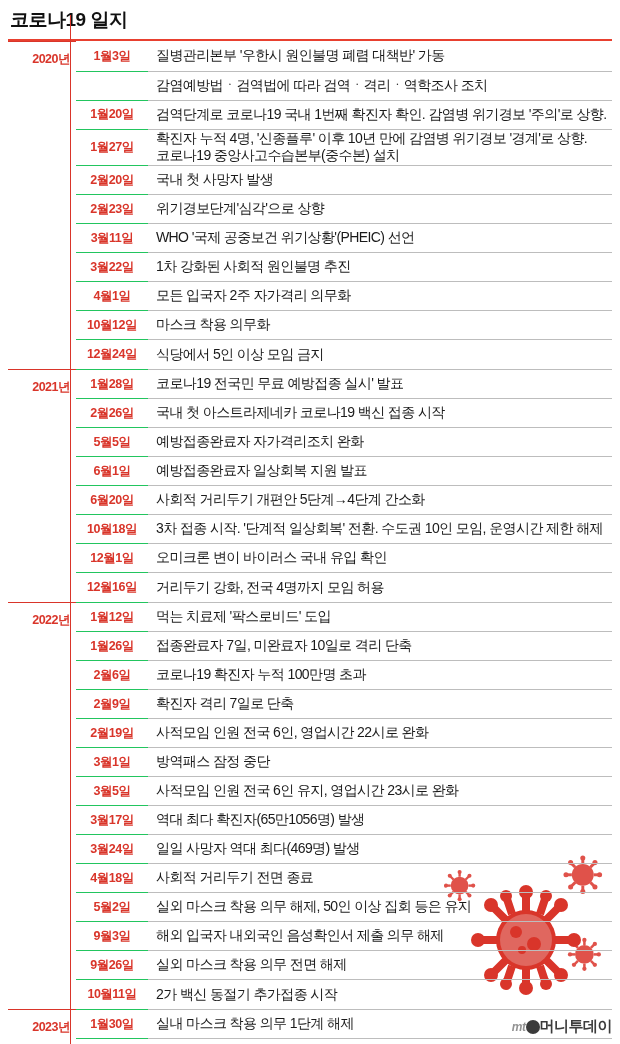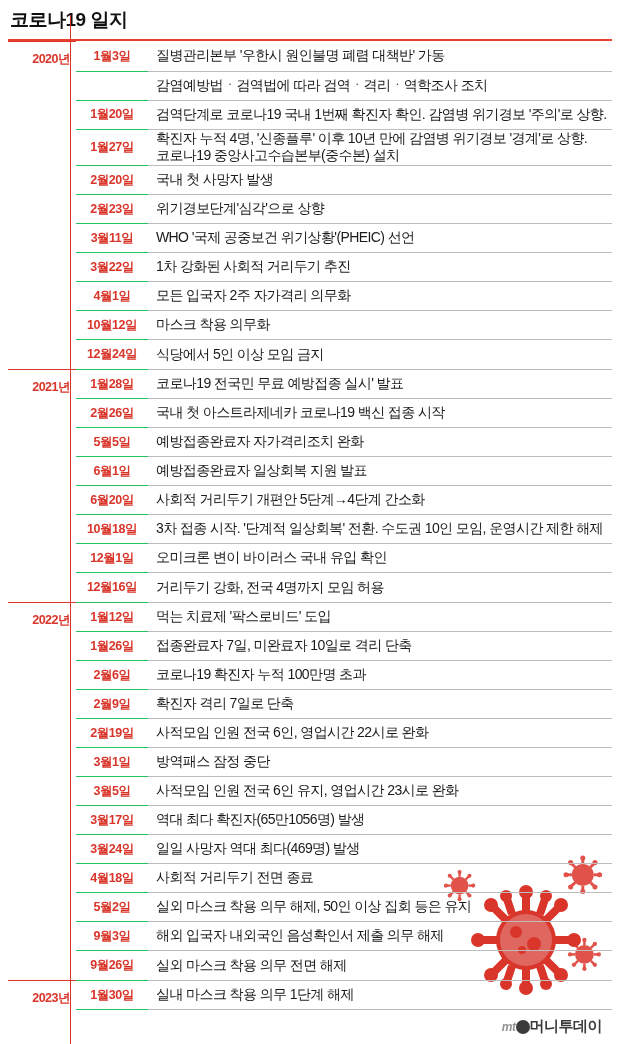--- a/index.html
+++ b/index.html
@@ -96,21 +96,21 @@
     position: absolute;
     right: 6px;
     bottom: 18px;
     width: 170px;
     height: 190px;
     z-index: 1;
     pointer-events: none;
   }
   #watermark {
     position: absolute;
-    right: 18px;
+    right: 8px;
     bottom: 8px;
     z-index: 4;
     display: flex;
     align-items: center;
     gap: 0;
     color: #2b2b2b;
     font-size: 15px;
     font-weight: bold;
     letter-spacing: -0.5px;
     opacity: 0.92;
@@ -277,21 +277,21 @@
           <td class="c-text">위기경보단계'심각'으로 상향</td>
         </tr>
         <tr class="row-h2">
           <td class="c-year"></td>
           <td class="c-date">3월11일</td>
           <td class="c-text">WHO '국제 공중보건 위기상황'(PHEIC) 선언</td>
         </tr>
         <tr class="row-h2">
           <td class="c-year"></td>
           <td class="c-date">3월22일</td>
-          <td class="c-text">1차 강화된 사회적 거리두기 추진</td>
+          <td class="c-text">1차 강화된 사회적 원인불명 추진</td>
         </tr>
         <tr class="row-h2">
           <td class="c-year"></td>
           <td class="c-date">4월1일</td>
           <td class="c-text">모든 입국자 2주 자가격리 의무화</td>
         </tr>
         <tr class="row-h2">
           <td class="c-year"></td>
           <td class="c-date">10월12일</td>
           <td class="c-text">마스크 착용 의무화</td>
@@ -398,20 +398,25 @@
         </tr>
         <tr class="row-h2">
           <td class="c-year"></td>
           <td class="c-date">9월3일</td>
           <td class="c-text">해외 입국자 내외국인 음성확인서 제출 의무 해제</td>
         </tr>
         <tr class="row-h2">
           <td class="c-year"></td>
           <td class="c-date">9월26일</td>
           <td class="c-text">실외 마스크 착용 의무 전면 해제</td>
+        </tr>
+        <tr class="row-h2">
+          <td class="c-year"></td>
+          <td class="c-date">10월11일</td>
+          <td class="c-text">2가 백신 동절기 추가접종 시작</td>
         </tr>
         <tr class="row-h2">
           <td class="c-year year-line">2023년</td>
           <td class="c-date">1월30일</td>
           <td class="c-text">실내 마스크 착용 의무 1단계 해제</td>
         </tr>
       </tbody>
   </table>
 
   <div id="watermark">

